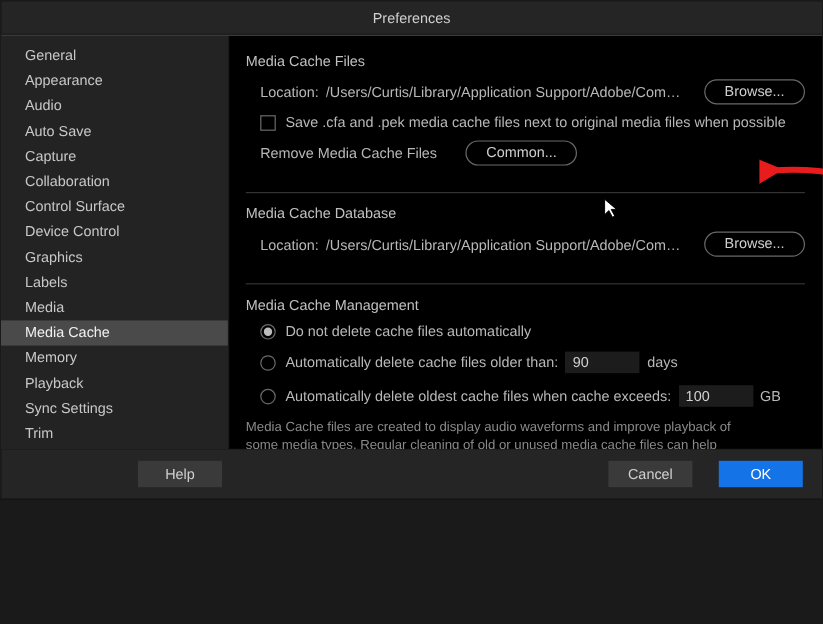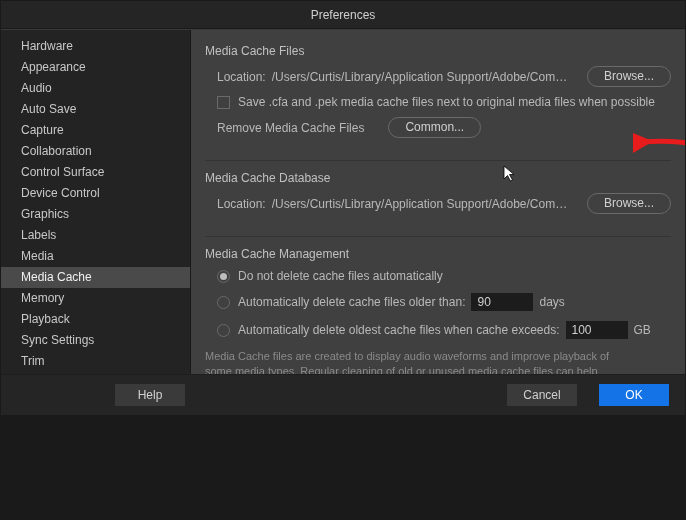--- a/index.html
+++ b/index.html
@@ -6,21 +6,21 @@
     body {
       width: 686px; height: 520px;
       background: #1a1a1a;
       font-family: -apple-system, "Segoe UI", Arial, sans-serif;
       font-size: 12px;
       color: #c8c8c8;
       overflow: hidden;
     }
     .dialog {
       width: 686px; height: 416px;
-      background: #404040;
+      background: #000000;
       border: 1px solid #1a1a1a;
       display: flex; flex-direction: column;
     }
     .titlebar {
       height: 28px;
       background: #252525;
       border-bottom: 1px solid #1a1a1a;
       display: flex; align-items: center; justify-content: center;
       color: #d0d0d0;
     }
@@ -158,21 +158,21 @@
     }
   </style>
 </head>
 <body>
 
 <div class="dialog">
   <div class="titlebar">Preferences</div>
 
   <div class="body">
     <div class="sidebar" id="sidebar">
-        <div class="sidebar-item">Hardware</div>
+        <div class="sidebar-item">General</div>
         <div class="sidebar-item">Appearance</div>
         <div class="sidebar-item">Audio</div>
         <div class="sidebar-item">Auto Save</div>
         <div class="sidebar-item">Capture</div>
         <div class="sidebar-item">Collaboration</div>
         <div class="sidebar-item">Control Surface</div>
         <div class="sidebar-item">Device Control</div>
         <div class="sidebar-item">Graphics</div>
         <div class="sidebar-item">Labels</div>
         <div class="sidebar-item">Media</div>

